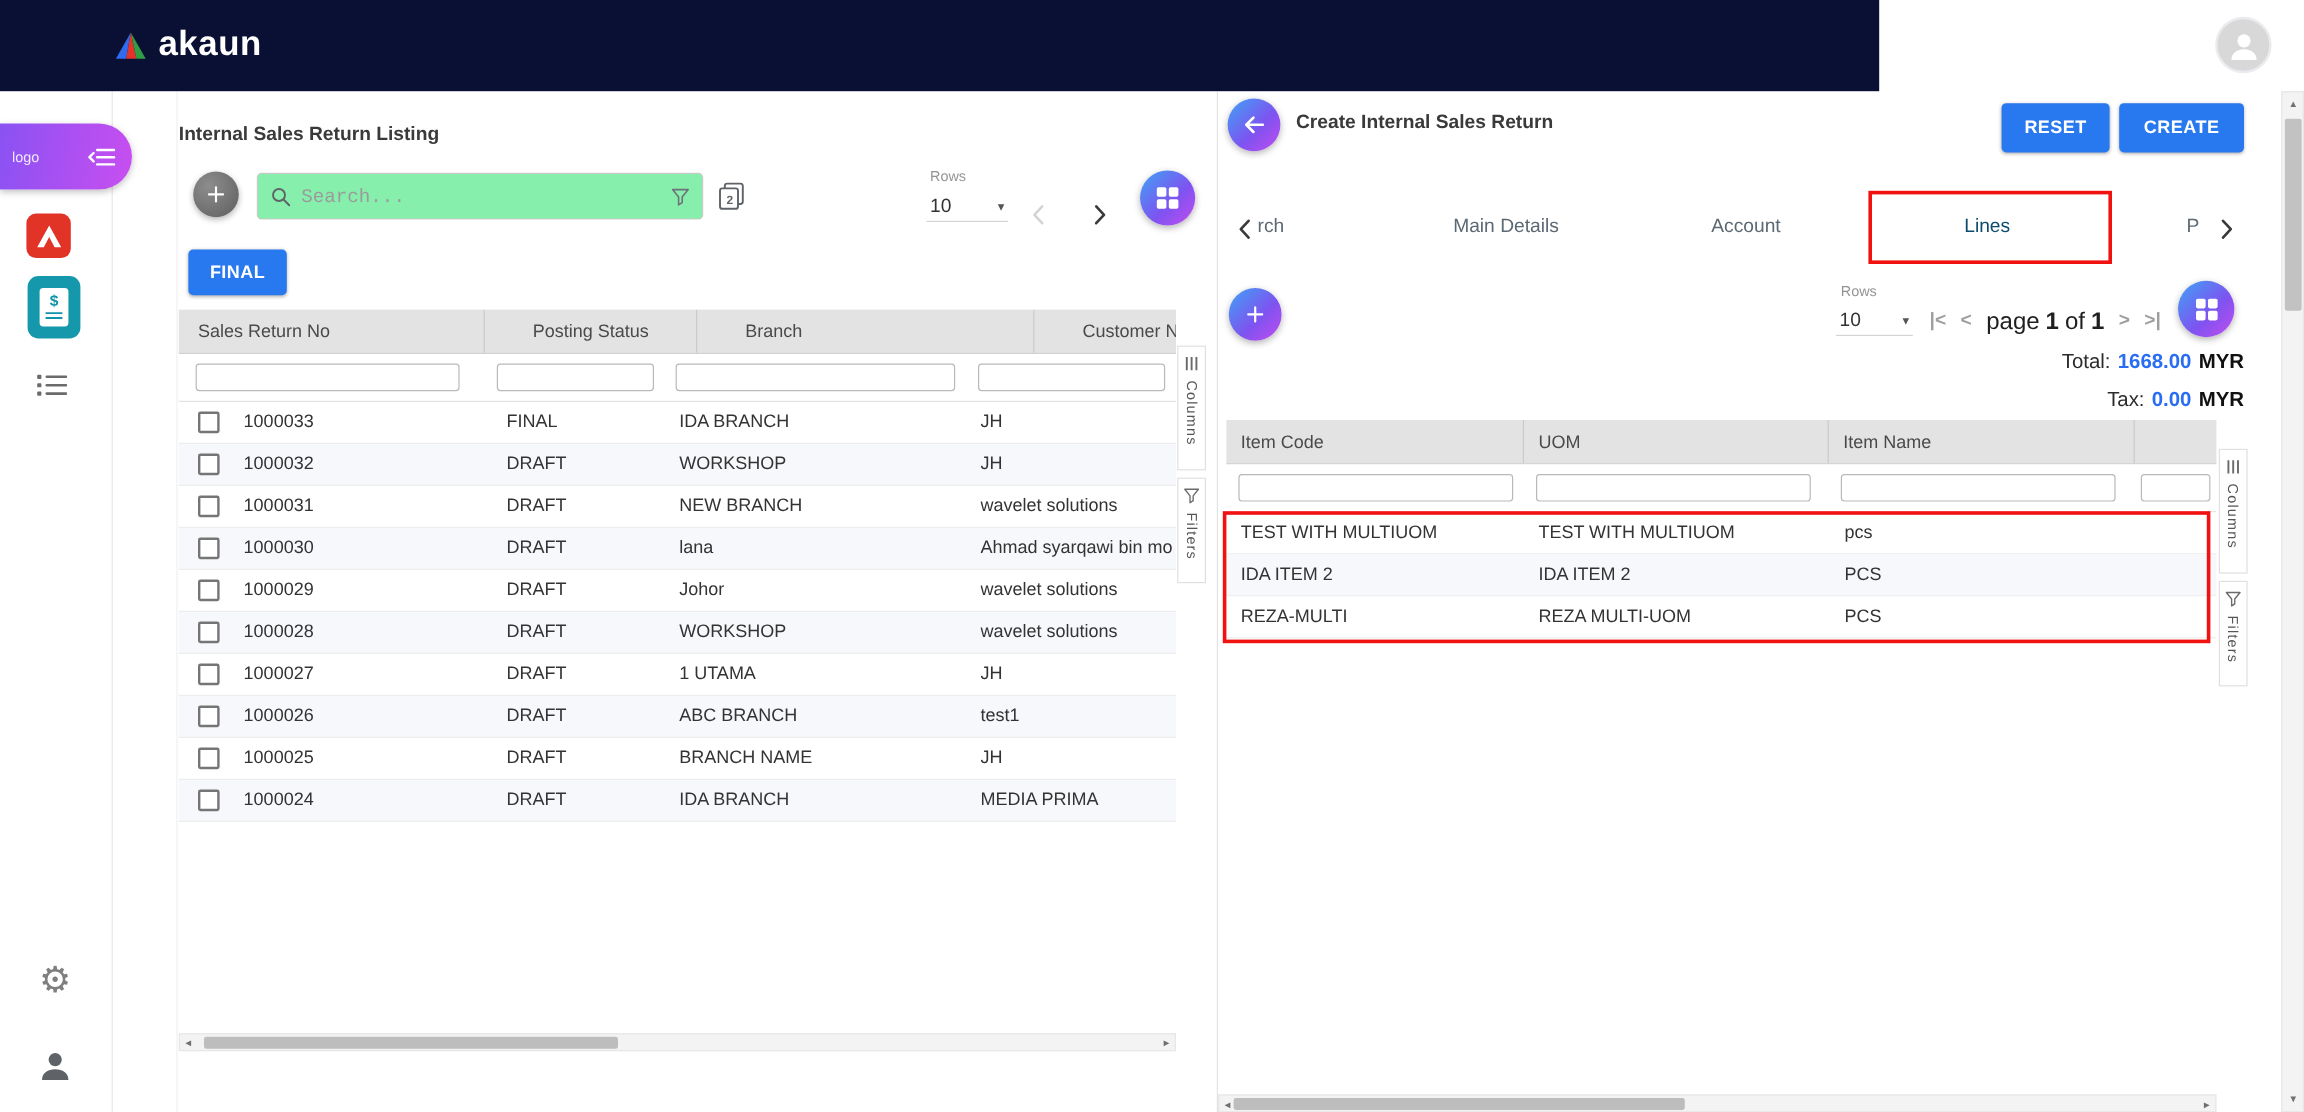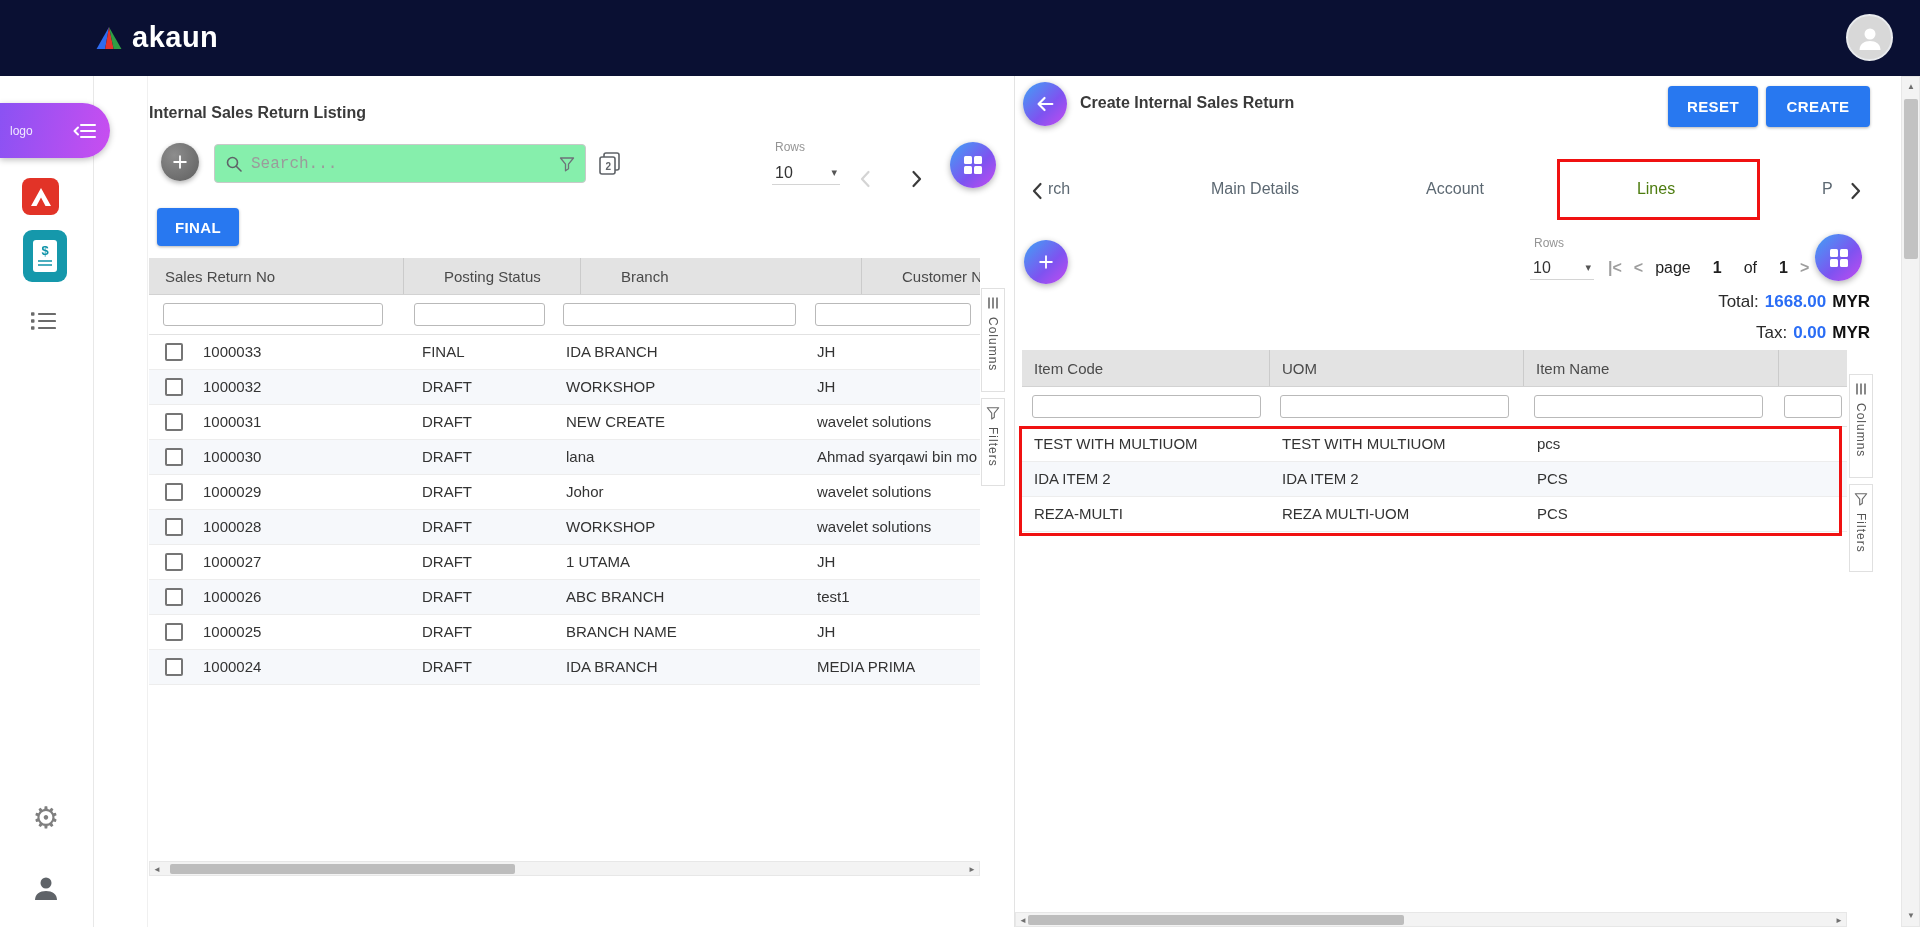--- a/index.html
+++ b/index.html
@@ -2,21 +2,21 @@
 <html><head>
 <meta charset="utf-8">
 <style>
   *{margin:0;padding:0;box-sizing:border-box;}
   html,body{width:1920px;height:927px;}
   body{position:relative;overflow:hidden;background:#fff;color:#333;
        font-family:"Liberation Sans","DejaVu Sans",sans-serif;}
   .abs{position:absolute;}
 
   
-  .navbar{position:absolute;left:0;top:0;width:1920px;height:76px;background:#0a1033;z-index:10;}
+  .navbar{position:absolute;left:0;top:0;width:1566px;height:76px;background:#0a1033;z-index:10;}
   .brand{position:absolute;left:95px;top:21px;display:flex;align-items:center;gap:9px;}
   .brand-text{color:#fff;font-size:29px;font-weight:bold;letter-spacing:.5px;}
   .avatar{position:absolute;left:1846px;top:14px;width:47px;height:47px;border-radius:50%;
           background:#d8d8d8;border:2px solid #e9ebee;display:flex;align-items:center;justify-content:center;cursor:pointer;}
 
   
   .sidebar{position:absolute;left:0;top:76px;width:94px;height:851px;background:#fff;border-right:1px solid #e8e8e8;}
   .logo-pill{position:absolute;left:0;top:103px;width:110px;height:55px;border-radius:0 28px 28px 0;
              background:linear-gradient(100deg,#8a52f3,#c94ef0);display:flex;align-items:center;
              justify-content:space-between;padding:0 13px 0 10px;box-shadow:0 2px 6px rgba(0,0,0,.25);z-index:12;cursor:pointer;}
@@ -63,21 +63,21 @@
         align-items:center;padding-top:7px;gap:7px;cursor:pointer;}
   .vlabel{writing-mode:vertical-rl;font-size:12px;color:#555;letter-spacing:1px;line-height:1;}
 
   
   .tab{position:absolute;top:180px;font-size:16px;color:#5c6872;cursor:pointer;white-space:nowrap;}
   .tab.center{text-align:center;}
 
   
   .pager{display:flex;align-items:center;gap:12px;height:28px;}
   .pbtn{color:#9e9e9e;font-size:16px;font-weight:600;cursor:pointer;white-space:nowrap;}
-  .ptext{font-size:16px;color:#1f1f1f;display:inline-flex;gap:22px;align-items:flex-start;}
+  .ptext{font-size:20px;color:#1f1f1f;display:inline-flex;gap:5px;align-items:flex-start;}
 
   
   .total-line{font-size:17px;display:flex;gap:6px;align-items:baseline;justify-content:flex-end;}
   .tl{color:#2b2b2b;} .tv{color:#2a6df5;font-weight:bold;} .tc{color:#111;font-weight:bold;}
 
   
   .hscroll{position:absolute;height:15px;background:#f3f3f3;border:1px solid #e7e7e7;}
   .hthumb{position:absolute;top:2px;height:10px;background:#bdbdbd;border-radius:2px;cursor:pointer;}
   .vscroll{position:absolute;background:#f3f3f3;border:1px solid #e7e7e7;}
   .vthumb{position:absolute;left:2px;width:14px;background:#c2c2c2;border-radius:2px;cursor:pointer;}
@@ -248,21 +248,21 @@
     <span class="cb"></span>
     <span class="cell lc1">1000032</span>
     <span class="cell lc2">DRAFT</span>
     <span class="cell lc3">WORKSHOP</span>
     <span class="cell lc4">JH</span>
   </div>
   <div class="lrow">
     <span class="cb"></span>
     <span class="cell lc1">1000031</span>
     <span class="cell lc2">DRAFT</span>
-    <span class="cell lc3">NEW CREATE</span>
+    <span class="cell lc3">NEW BRANCH</span>
     <span class="cell lc4">wavelet solutions</span>
   </div>
   <div class="lrow">
     <span class="cb"></span>
     <span class="cell lc1">1000030</span>
     <span class="cell lc2">DRAFT</span>
     <span class="cell lc3">lana</span>
     <span class="cell lc4">Ahmad syarqawi bin mol</span>
   </div>
   <div class="lrow">
@@ -343,21 +343,21 @@
 
 <button class="btn-blue abs" style="left:1668px;top:86px;width:90px;height:41px;">RESET</button>
 <button class="btn-blue abs" style="left:1766px;top:86px;width:104px;height:41px;">CREATE</button>
 
 <svg class="abs" style="left:1026px;top:179px;" width="24" height="24" viewBox="0 0 24 24">
   <polyline class="chev" points="14.5,5 8,12 14.5,19"></polyline>
 </svg>
 <span class="tab" style="left:1048px;">rch</span>
 <span class="tab center" style="left:1180px;width:150px;">Main Details</span>
 <span class="tab center" style="left:1395px;width:120px;">Account</span>
-<span class="tab center" style="left:1596px;width:120px;color:#4d7c0f;">Lines</span>
+<span class="tab center" style="left:1596px;width:120px;color:#0c4a6e;">Lines</span>
 <span class="tab" style="left:1822px;">P</span>
 <svg class="abs" style="left:1843px;top:179px;" width="24" height="24" viewBox="0 0 24 24">
   <polyline class="chev" points="9.5,5 16,12 9.5,19"></polyline>
 </svg>
 
 <div class="grad-circle abs" style="left:1024px;top:240px;width:44px;height:44px;">
   <svg width="20" height="20" viewBox="0 0 24 24">
     <path d="M12 5v14M5 12h14" stroke="#fff" stroke-width="2.2" stroke-linecap="round"></path>
   </svg>
 </div>

